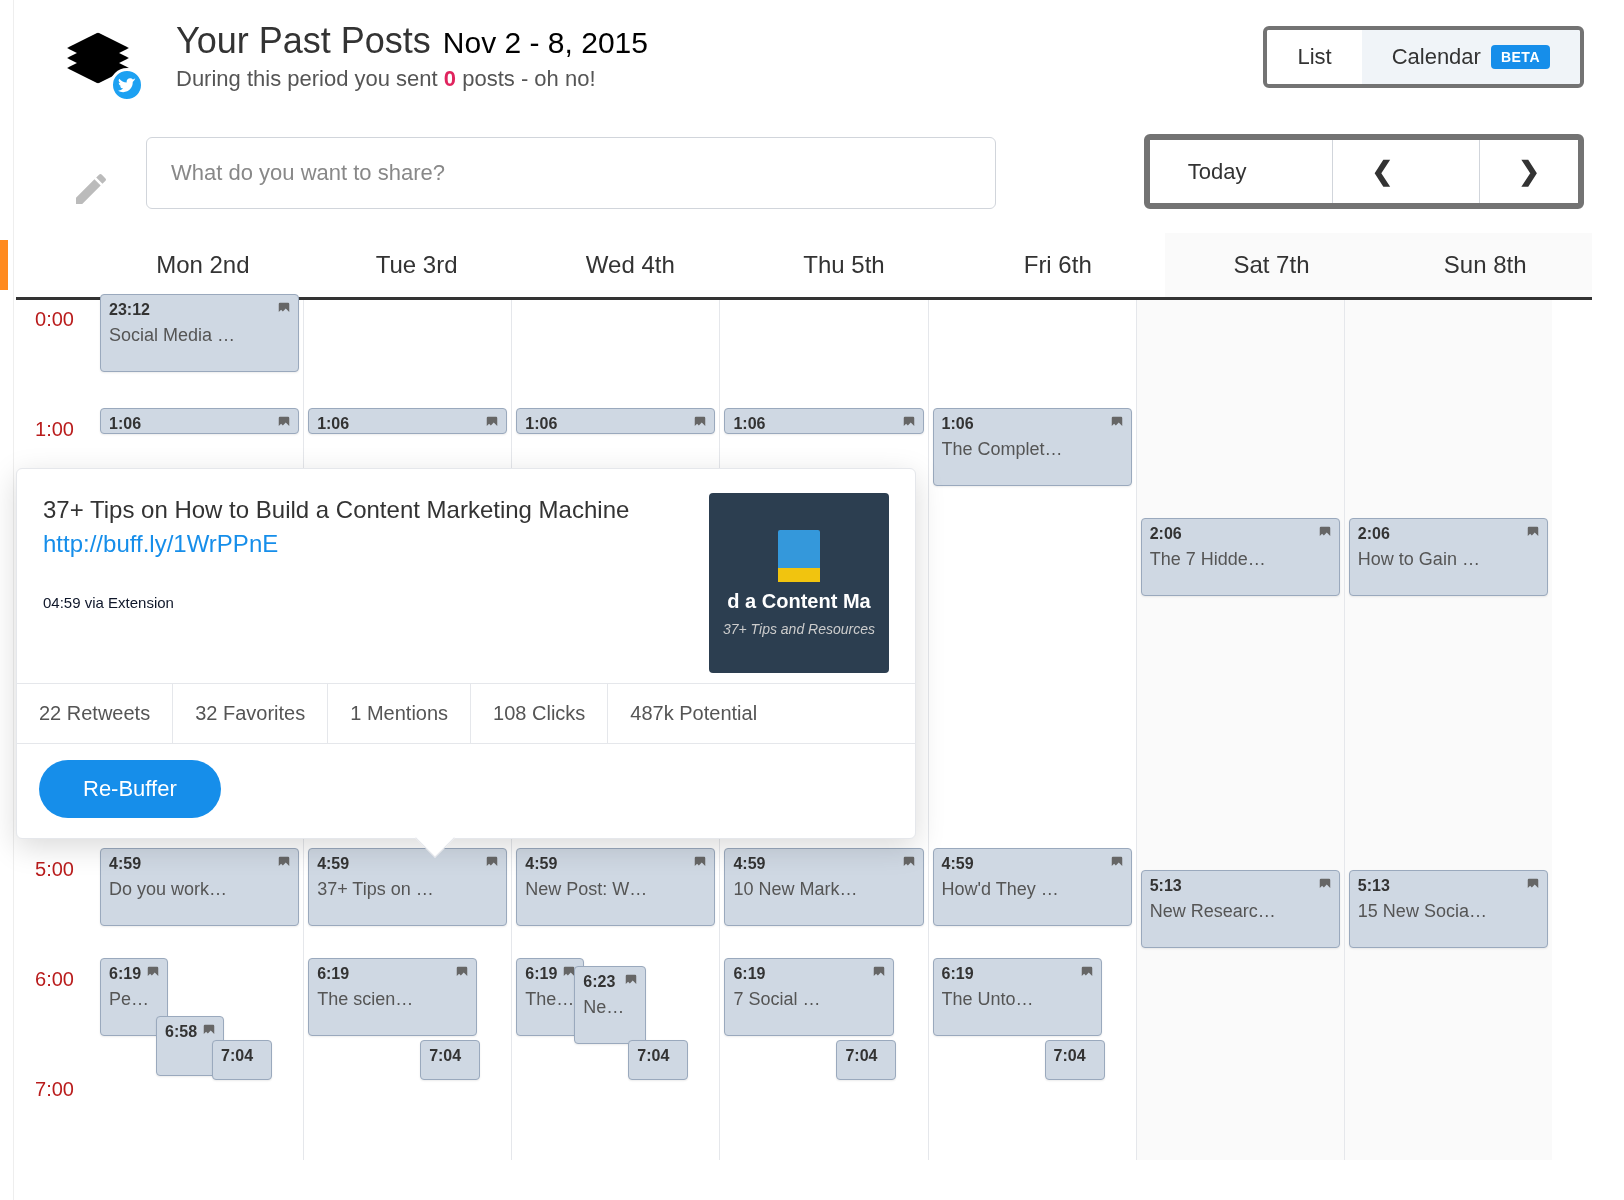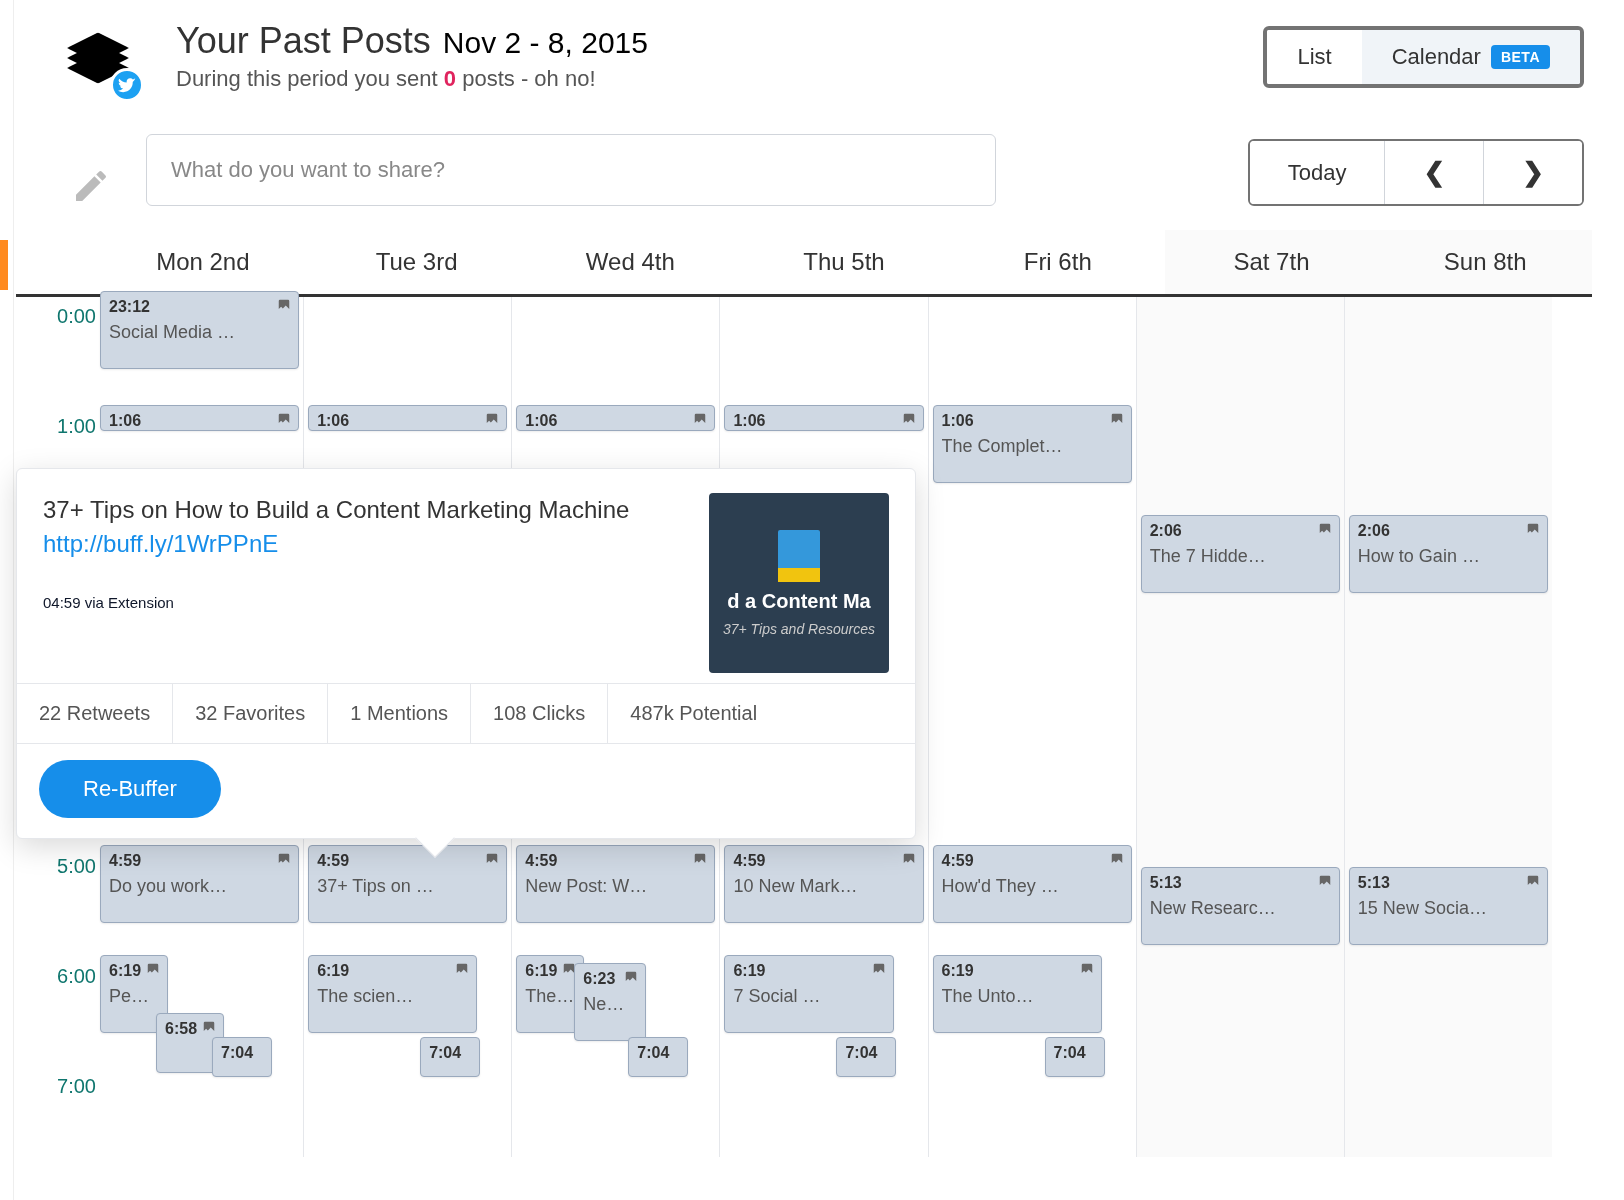--- a/index.html
+++ b/index.html
@@ -27,35 +27,35 @@
 .subtitle .zero { color: #e0245e; font-weight: 600; }
 .view-toggle { display: flex; border: 4px solid #737373; border-radius: 6px; overflow: hidden; margin-top: 6px; }
 .view-toggle .tab { padding: 14px 30px; font-size: 22px; background: #fff; cursor: pointer; display:flex;align-items:center;gap:10px;}
 .view-toggle .tab.active { background: #f0f4f8; }
 .beta { background: #168eea; color: #fff; font-size: 14px; padding: 4px 10px; border-radius: 4px; font-weight: 700; letter-spacing: 0.5px;}
 
 
 .compose-row { display: flex; align-items: flex-end; padding: 24px 40px 24px 50px; gap: 30px; }
 .pencil-icon { width: 50px; color: #bbb; font-size: 36px; display:flex;justify-content:center;}
 .compose-box { flex: 1; max-width: 850px; border: 1px solid #d1d5db; border-radius: 6px; padding: 22px 24px; font-size: 22px; color: #888; cursor: text; }
-.nav-group { display: flex; border: 2px solid #737373; border-radius: 6px; overflow: hidden; margin-left: auto;}
+.nav-group { display: flex; border: 6px solid #737373; border-radius: 6px; overflow: hidden; margin-left: auto; gap: 48px;}
 .nav-group .btn { padding: 16px 38px; font-size: 22px; background: #fff; cursor: pointer; border-left: 1px solid #d1d5db; display:flex;align-items:center;justify-content:center;}
 .nav-group .btn:first-child { border-left: none; }
 .chev { font-size: 26px; font-weight: bold; color:#333;}
 
 
 .cal { padding: 0 32px 0 0; position: relative; }
 .cal-head { display: flex; border-bottom: 3px solid #333; padding-left: 80px; }
 .cal-head .day { flex: 1; text-align: center; padding: 18px 0; font-size: 24px; color: #333; }
 .cal-head .day.wknd { background: #fafafa; }
 
 
 .cal-body { position: relative; height: 860px; }
 .hour-col { position: absolute; left: 0; top: 0; width: 80px; }
-.hour-col .hr { position: absolute; right: 0; font-size: 20px; color: #0f766e; text-align: right; width: 70px;}
+.hour-col .hr { position: absolute; right: 22px; font-size: 20px; color: #b91c1c; text-align: right; width: 70px;}
 .grid { position: absolute; left: 80px; right: 40px; top: 0; bottom: 0; display: flex; }
 .grid .col { flex: 1; border-left: 1px solid #e5e7eb; position: relative; background:#fff;}
 .grid .col.wknd { background: #fafafa; }
 .grid .col:first-child { border-left: none; }
 
 
 .ev { position: absolute; background: #cfd8e3; border: 1px solid #9aa9bd; border-radius: 4px; padding: 6px 8px; box-shadow: 0 1px 2px rgba(0,0,0,0.08); overflow: hidden; cursor:pointer;}
 .ev .t { font-size: 16px; font-weight: 600; color: #333; }
 .ev .txt { font-size: 18px; color: #555; margin-top: 6px; white-space: nowrap; overflow: hidden; text-overflow: ellipsis; }
 .ev .im { position: absolute; top: 6px; right: 6px; color: #666; font-size: 14px; }

